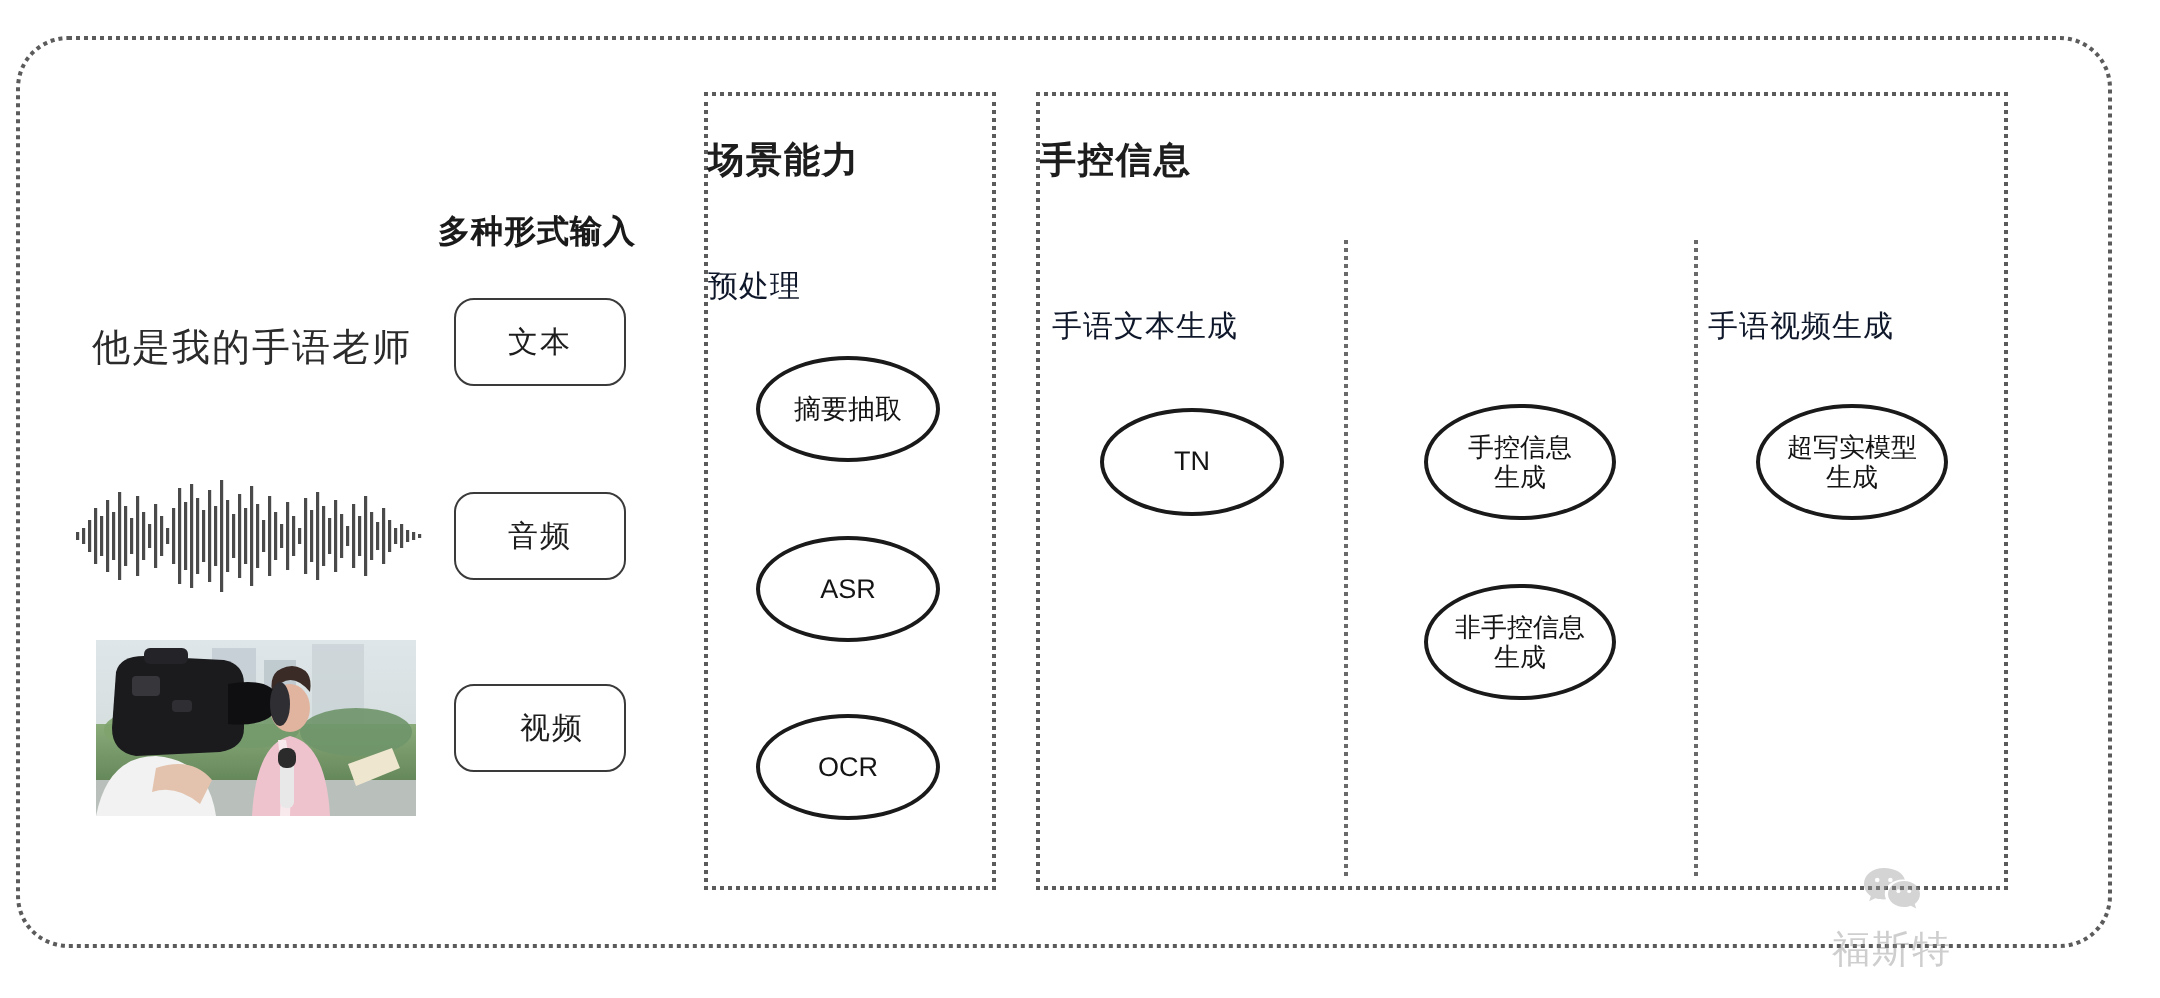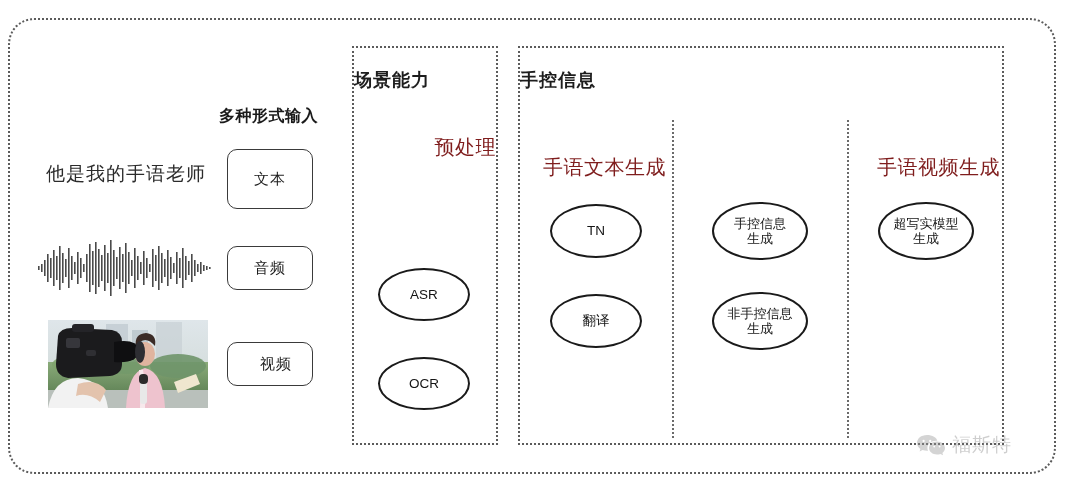--- a/index.html
+++ b/index.html
@@ -42,23 +42,23 @@
     position: absolute;
     left: 0;
     width: 100%;
     font-weight: bold;
     font-size: 18px;
     letter-spacing: 1px;
     color: #1d1d1d;
   }
   .col-title {
     position: absolute;
-    text-align: right;
-    font-size: 20px;
-    color: #7f1d1d;
+    text-align: left;
+    font-size: 15px;
+    color: #0f172a;
     letter-spacing: .5px;
   }
 
   
   .vdivider {
     position: absolute;
     width: 0;
     border-left: 2px dotted #6a6a6a;
   }
 
@@ -125,20 +125,21 @@
     background: #cfd6d8;
   }
 
   
   .watermark {
     position: absolute;
     display: flex;
     align-items: center;
     gap: 6px;
     opacity: .42;
+    flex-direction: column;
   }
   .watermark-text {
     font-size: 19px;
     color: #8d8d8d;
     letter-spacing: 1px;
     font-weight: 500;
   }
 </style>
 </head>
 <body>
@@ -146,21 +147,21 @@
 <div id="canvas">
 
   <div class="outer-frame"></div>
 
   <div>
 
     <div class="input-heading" style="left:219px; top:106px;">多种形式输入</div>
 
     <div class="sample-text" style="left:46px; top:161px;">他是我的手语老师</div>
 
-    <div class="tagbox" style="left:227px; top:149px; width:86px; height:60px;">文本</div>
+    <div class="tagbox" style="left:227px; top:149px; width:86px; height:44px;">文本</div>
 
     <svg class="waveform" style="left:38px; top:236px;" width="175" height="64" viewBox="0 0 175 64">
       <g fill="#4a4a4a">
         <rect x="0" y="30" width="1.6" height="4"></rect>
         <rect x="3" y="28" width="1.6" height="8"></rect>
         <rect x="6" y="24" width="1.6" height="16"></rect>
         <rect x="9" y="18" width="1.6" height="28"></rect>
         <rect x="12" y="22" width="1.6" height="20"></rect>
         <rect x="15" y="14" width="1.6" height="36"></rect>
         <rect x="18" y="20" width="1.6" height="24"></rect>
@@ -272,38 +273,38 @@
 
     <div class="tagbox" style="left:227px; top:342px; width:86px; height:44px;padding-left:12px;">视频</div>
   </div>
 
   <div class="panel" style="left:352px; top:46px; width:146px; height:399px;">
 
     <div class="panel-title" style="top:20px;">场景能力</div>
 
     <div class="col-title" style="left:0; top:86px; width:100%;">预处理</div>
 
+    <div class="ellipse" style="left:24px; top:130px; width:92px; height:53px;">摘要抽取</div>
 
     <div class="ellipse" style="left:24px; top:220px; width:92px; height:53px;">ASR</div>
 
     <div class="ellipse" style="left:24px; top:309px; width:92px; height:53px;">OCR</div>
   </div>
 
   <div class="panel" style="left:518px; top:46px; width:486px; height:399px;">
 
     <div class="panel-title" style="top:20px;">手控信息</div>
 
     <div class="vdivider" style="left:152px; top:72px; height:318px;"></div>
     <div class="vdivider" style="left:327px; top:72px; height:318px;"></div>
 
     <div class="col-title" style="left:6px; top:106px; width:140px;">手语文本生成</div>
 
     <div class="ellipse" style="left:30px; top:156px; width:92px; height:54px;">TN</div>
 
-    <div class="ellipse" style="left:30px; top:246px; width:92px; height:54px;">翻译</div>
 
 
     <div class="ellipse small-text" style="left:192px; top:154px; width:96px; height:58px; white-space:pre-line;">手控信息
 生成</div>
 
     <div class="ellipse small-text" style="left:192px; top:244px; width:96px; height:58px; white-space:pre-line;">非手控信息
 生成</div>
 
     <div class="col-title" style="left:334px; top:106px; width:146px;">手语视频生成</div>
 

